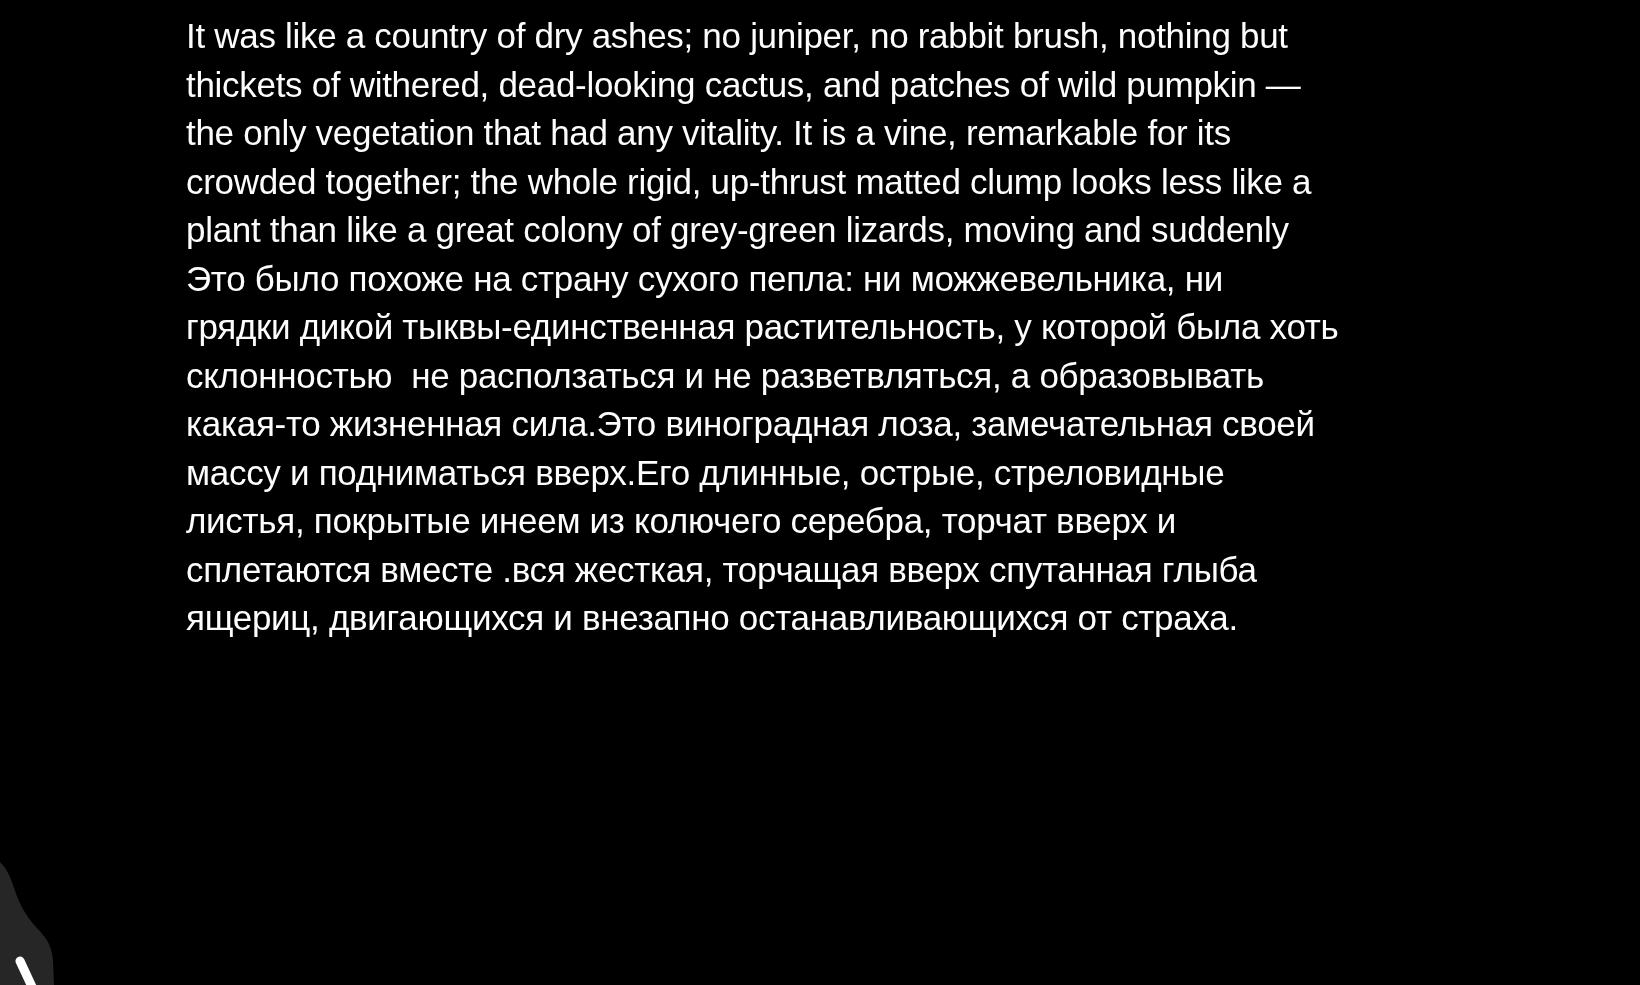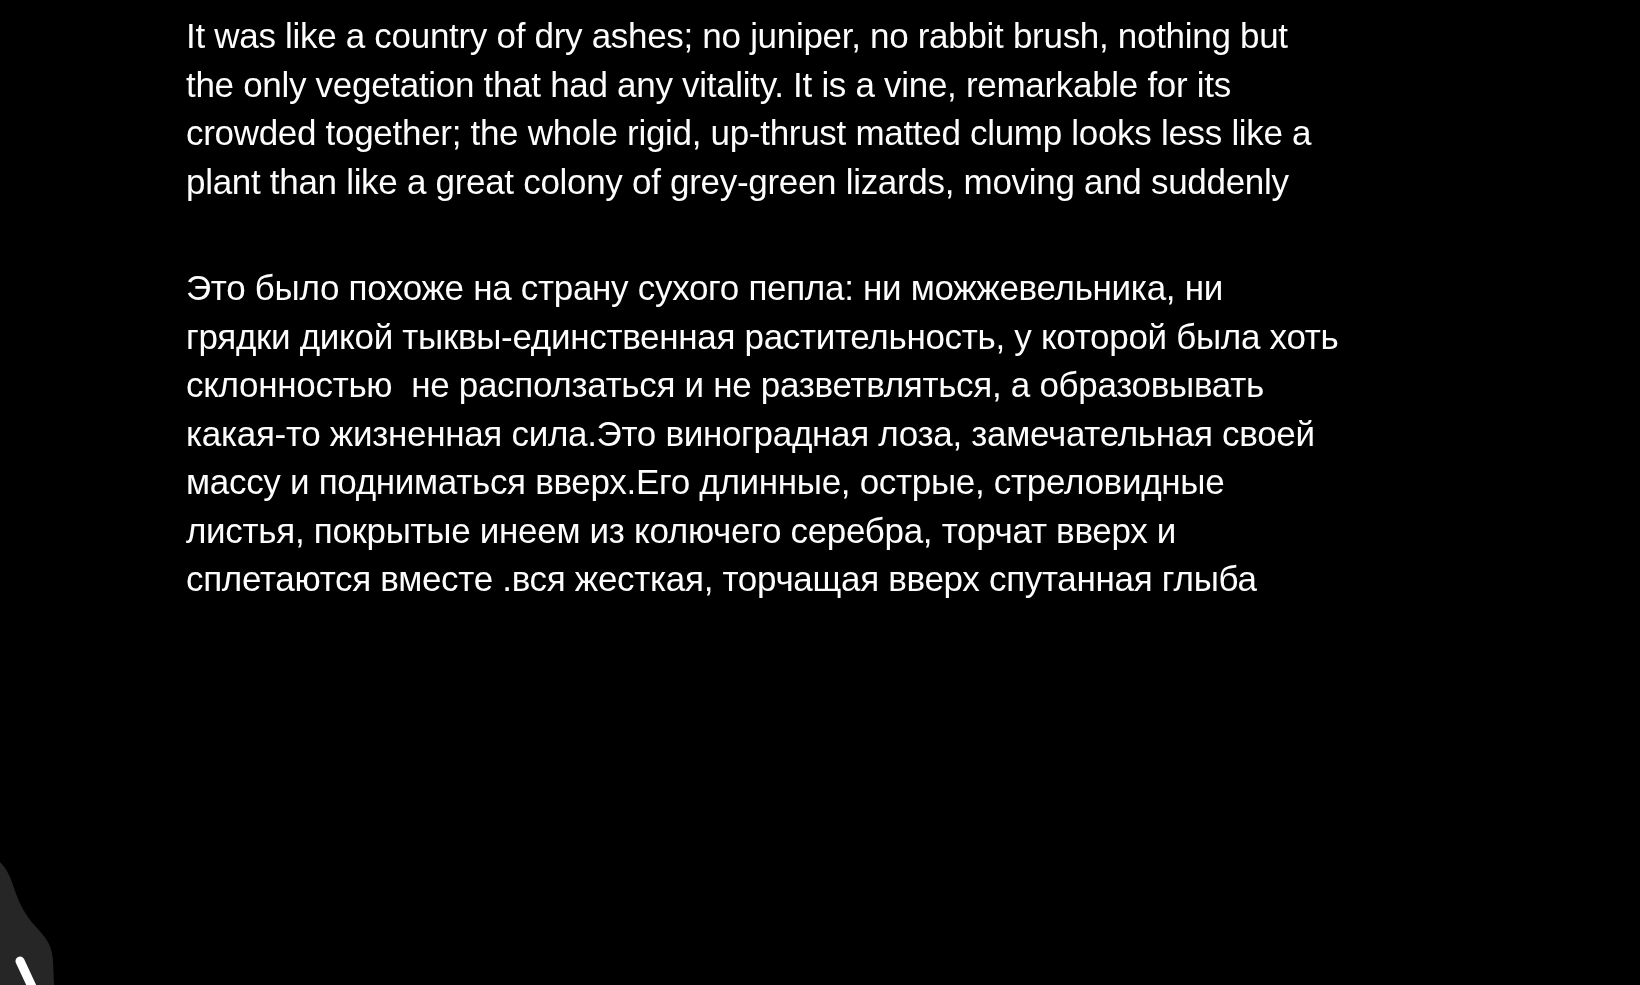--- a/index.html
+++ b/index.html
@@ -27,21 +27,20 @@
     color: #fdfdfd;
     font-size: 35px;
     line-height: 48.5px;
     letter-spacing: -0.3px;
     font-weight: 400;
   }
   .para {
     margin: 0;
   }
   .para + .para {
-    margin-top: 58px;
   }
   .line {
     display: block;
     white-space: pre; 
   }
   .corner-widget {
     position: absolute;
     left: 0;
     bottom: 0;
     width: 70px;
@@ -54,33 +53,35 @@
 </style>
 </head>
 <body>
 
 <div class="page">
 
   <div class="text-block">
 
     <p class="para">
       <span class="line">It was like a country of dry ashes; no juniper, no rabbit brush, nothing but</span>
+      <span class="line">thickets of withered, dead-looking cactus, and patches of wild pumpkin —</span>
       <span class="line">the only vegetation that had any vitality. It is a vine, remarkable for its</span>
       <span class="line">crowded together; the whole rigid, up-thrust matted clump looks less like a</span>
       <span class="line">plant than like a great colony of grey-green lizards, moving and suddenly</span>
     </p>
 
     <p class="para">
       <span class="line">Это было похоже на страну сухого пепла: ни можжевельника, ни</span>
       <span class="line">грядки дикой тыквы-единственная растительность, у которой была хоть</span>
       <span class="line">склонностью  не расползаться и не разветвляться, а образовывать</span>
       <span class="line">какая-то жизненная сила.Это виноградная лоза, замечательная своей</span>
       <span class="line">массу и подниматься вверх.Его длинные, острые, стреловидные</span>
       <span class="line">листья, покрытые инеем из колючего серебра, торчат вверх и</span>
       <span class="line">сплетаются вместе .вся жесткая, торчащая вверх спутанная глыба</span>
+      <span class="line">ящериц, двигающихся и внезапно останавливающихся от страха.</span>
     </p>
 
   </div>
 
   <div class="corner-widget">
     <svg width="70" height="125" viewBox="0 0 70 125" xmlns="http://www.w3.org/2000/svg">
       <path d="M0,2 C14,16 12,32 26,54 C38,73 51,76 53,100 L54,125 L0,125 Z" fill="#262626"></path>
       <line x1="20" y1="101" x2="34" y2="131" stroke="#ffffff" stroke-width="9" stroke-linecap="round"></line>
     </svg>
   </div>

